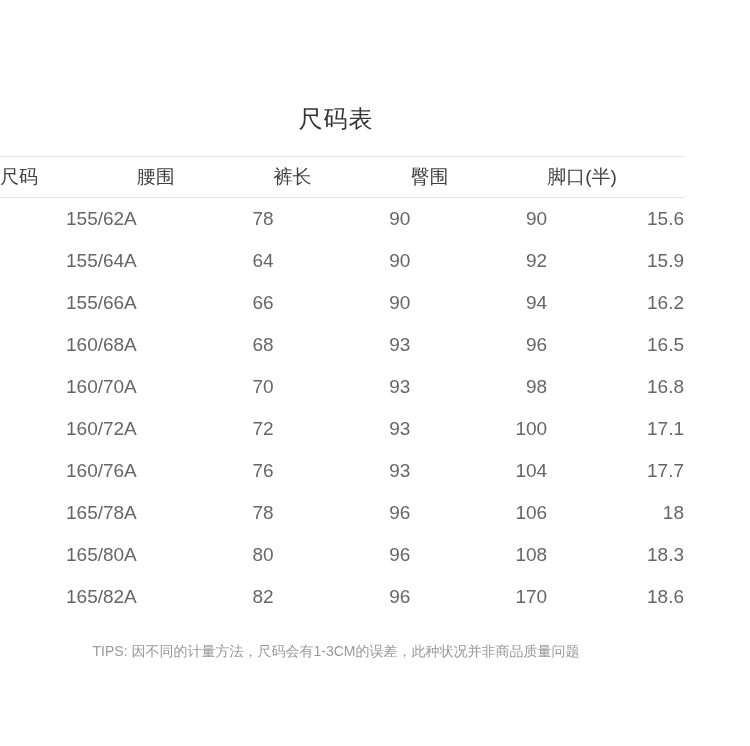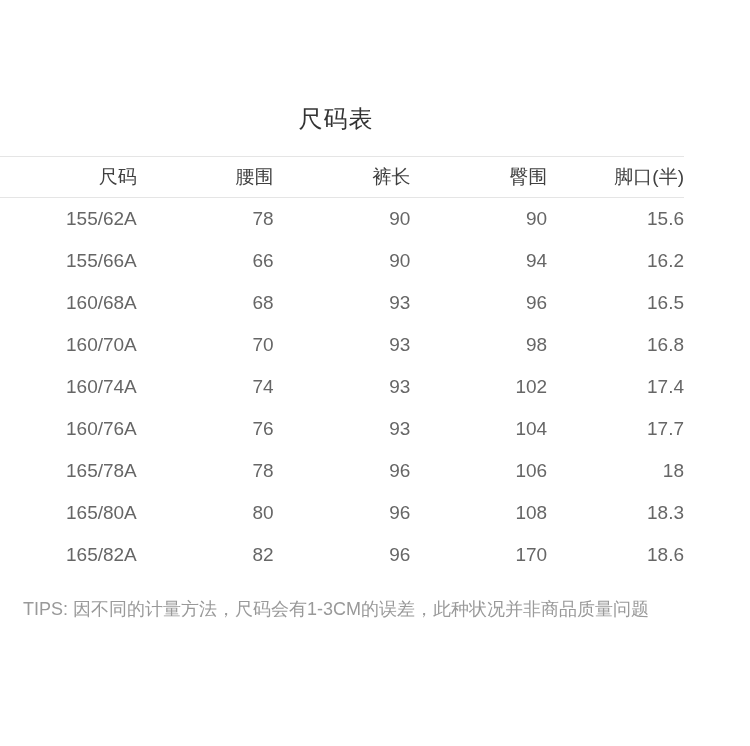--- a/index.html
+++ b/index.html
@@ -36,39 +36,39 @@
   }
   .size-table thead tr {
     height: 41px;
     border-top: 1px solid var(--divider-color, #e5e5e5);
     border-bottom: 1px solid var(--divider-color, #e5e5e5);
   }
   .size-table th {
     font-size: 19px;
     font-weight: 400;
     color: var(--header-color, #404040);
-    text-align: right;
+    text-align: left;
     padding: 0;
     vertical-align: middle;
   }
   .size-table tbody tr {
     height: 42px;
   }
   .size-table td {
     font-size: 19px;
     font-weight: 400;
     color: var(--cell-color, #666666);
     text-align: right;
     padding: 0;
     vertical-align: middle;
   }
   .tips {
     margin: 25px 0 0 0;
     text-align: center;
-    font-size: 18px;
+    font-size: 14px;
     line-height: 16px;
     font-weight: 400;
     color: var(--tips-color, #999999);
   }
 </style>
 </head>
 <body>
 
 <div class="page">
   <h1 class="title">尺码表</h1>
@@ -85,20 +85,27 @@
     </thead>
     <tbody id="table-body">
         <tr>
           <td>155/62A</td>
           <td>78</td>
           <td>90</td>
           <td>90</td>
           <td>15.6</td>
         </tr>
         <tr>
+          <td>155/64A</td>
+          <td>64</td>
+          <td>90</td>
+          <td>92</td>
+          <td>15.9</td>
+        </tr>
+        <tr>
           <td>155/66A</td>
           <td>66</td>
           <td>90</td>
           <td>94</td>
           <td>16.2</td>
         </tr>
         <tr>
           <td>160/68A</td>
           <td>68</td>
           <td>93</td>
@@ -106,25 +113,25 @@
           <td>16.5</td>
         </tr>
         <tr>
           <td>160/70A</td>
           <td>70</td>
           <td>93</td>
           <td>98</td>
           <td>16.8</td>
         </tr>
         <tr>
-          <td>160/74A</td>
-          <td>74</td>
+          <td>160/72A</td>
+          <td>72</td>
           <td>93</td>
-          <td>102</td>
-          <td>17.4</td>
+          <td>100</td>
+          <td>17.1</td>
         </tr>
         <tr>
           <td>160/76A</td>
           <td>76</td>
           <td>93</td>
           <td>104</td>
           <td>17.7</td>
         </tr>
         <tr>
           <td>165/78A</td>

